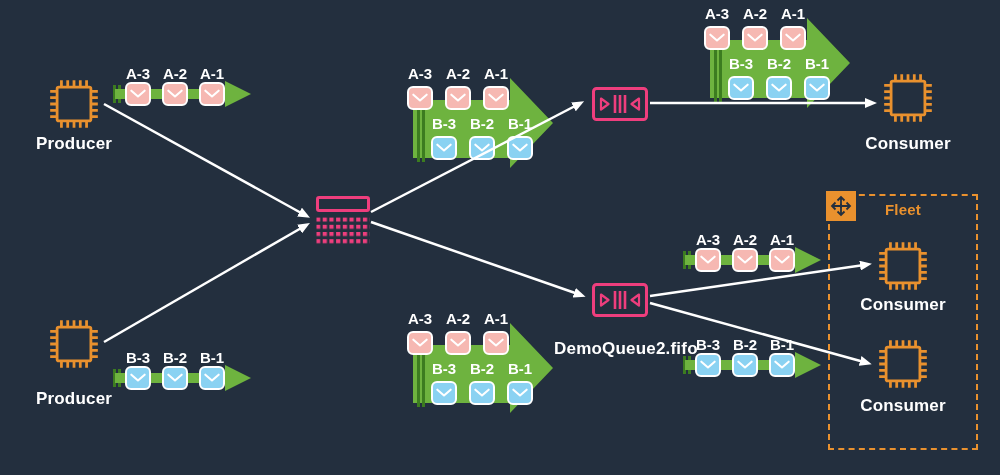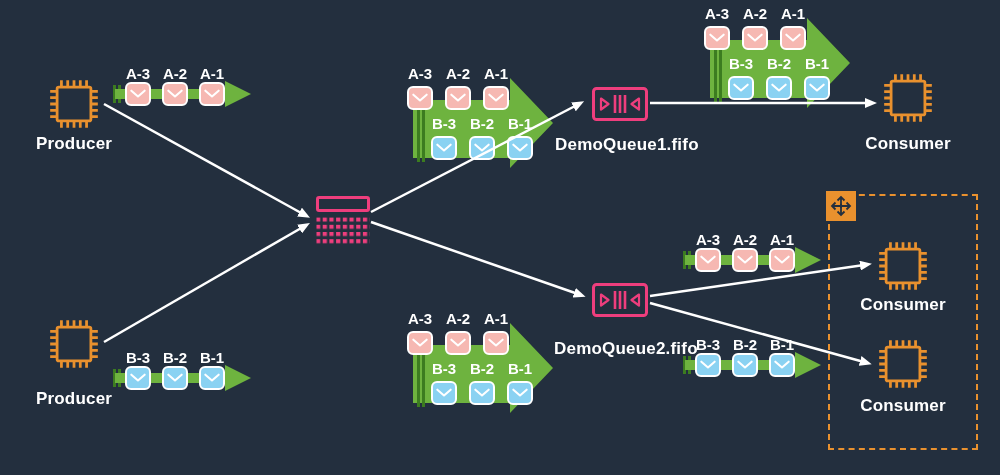--- a/index.html
+++ b/index.html
@@ -323,21 +323,20 @@
   </div>
 
   <div class="icon qicon" style="left:592px;top:87px">
     <svg viewBox="0 0 56 34" fill="none" stroke="#EE3E7D">
       <rect x="1.5" y="1.5" width="53" height="31" rx="3" stroke-width="3"></rect>
       <path d="M9,11.5 L16.5,17 L9,22.5 Z" stroke-width="2.2" stroke-linejoin="round"></path>
       <path d="M23,8V26M28,8V26M33,8V26" stroke-width="2.6"></path>
       <path d="M47,11.5 L39.5,17 L47,22.5 Z" stroke-width="2.2" stroke-linejoin="round"></path>
     </svg>
   </div>
-  <div class="node-label" style="left:555px;top:135px;width:130px">DemoQueue1.fifo</div>
 
   <div class="icon qicon" style="left:592px;top:283px">
     <svg viewBox="0 0 56 34" fill="none" stroke="#EE3E7D">
       <rect x="1.5" y="1.5" width="53" height="31" rx="3" stroke-width="3"></rect>
       <path d="M9,11.5 L16.5,17 L9,22.5 Z" stroke-width="2.2" stroke-linejoin="round"></path>
       <path d="M23,8V26M28,8V26M33,8V26" stroke-width="2.6"></path>
       <path d="M47,11.5 L39.5,17 L47,22.5 Z" stroke-width="2.2" stroke-linejoin="round"></path>
     </svg>
   </div>
   <div class="node-label" style="left:554px;top:339px;width:134px">DemoQueue2.fifo</div>
@@ -354,20 +353,21 @@
     <svg viewBox="0 0 30 30">
       <rect width="30" height="30" fill="#E9912E"></rect>
       <g fill="none" stroke="#232F3E" stroke-width="1.8">
         <path d="M15,17 V6 M11.5,9.5 L15,6 L18.5,9.5"></path>
         <path d="M15,13 V24 M11.5,20.5 L15,24 L18.5,20.5"></path>
         <path d="M17,15 H6 M9.5,11.5 L6,15 L9.5,18.5"></path>
         <path d="M13,15 H24 M20.5,11.5 L24,15 L20.5,18.5"></path>
       </g>
     </svg>
   </div>
+  <div class="node-label fleet-title" style="left:843px;top:201px;width:120px">Fleet</div>
 
   <div class="icon chip" style="left:877px;top:240px">
     <svg viewBox="0 0 60 60" fill="none" stroke="#E9912E" stroke-width="3.2">
       <rect x="10.5" y="10.5" width="39" height="39" rx="2"></rect>
       <path d="M15.5,2.5V10.5M22.75,2.5V10.5M30,2.5V10.5M37.25,2.5V10.5M44.5,2.5V10.5M15.5,49.5V57.5M22.75,49.5V57.5M30,49.5V57.5M37.25,49.5V57.5M44.5,49.5V57.5M2.5,15.5H10.5M2.5,22.75H10.5M2.5,30H10.5M2.5,37.25H10.5M2.5,44.5H10.5M49.5,15.5H57.5M49.5,22.75H57.5M49.5,30H57.5M49.5,37.25H57.5M49.5,44.5H57.5"></path>
     </svg>
   </div>
   <div class="node-label" style="left:843px;top:295px;width:120px">Consumer</div>
 
   <div class="icon chip" style="left:877px;top:338px">

